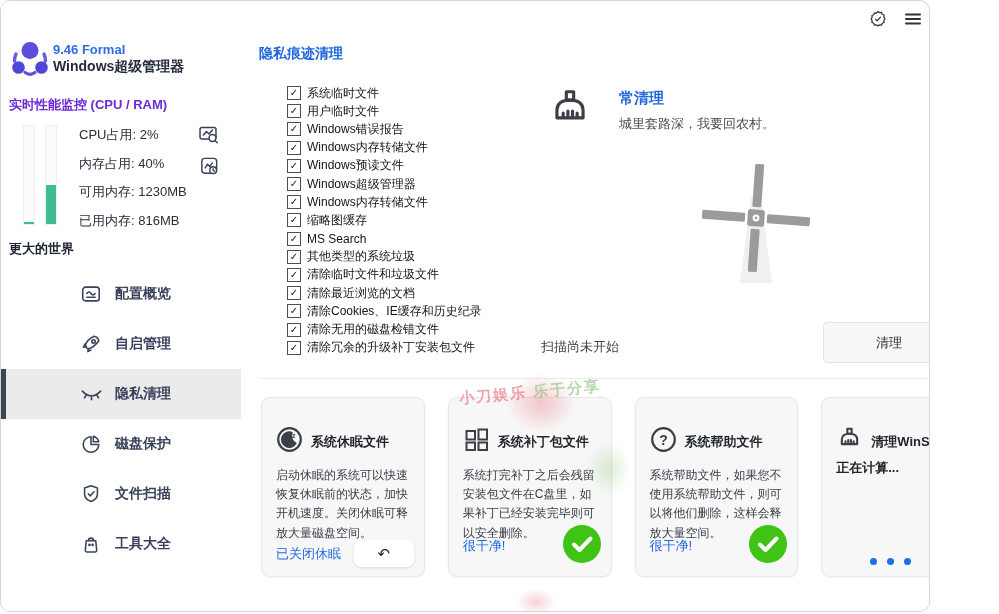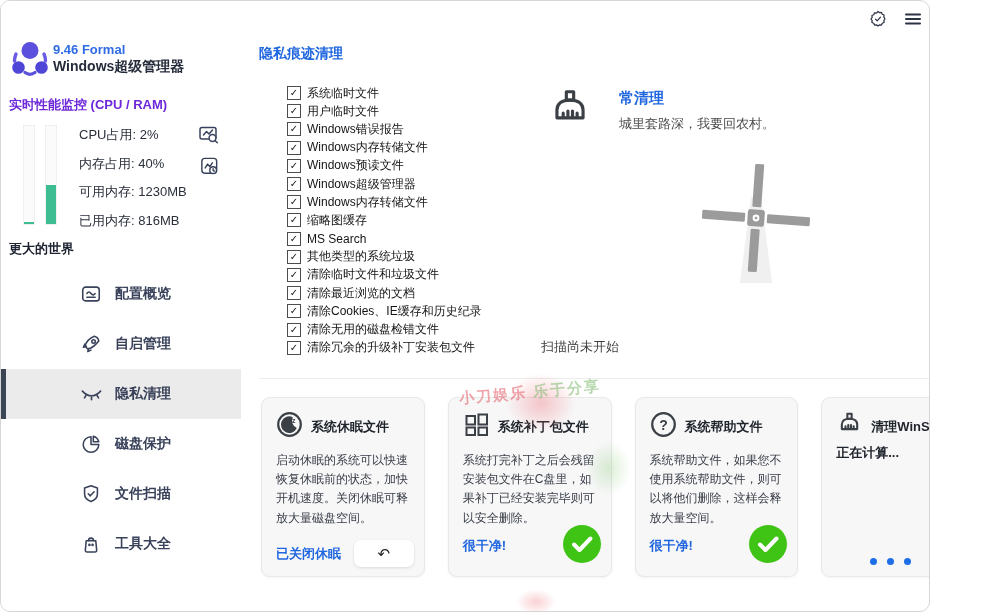--- a/index.html
+++ b/index.html
@@ -36,26 +36,26 @@
   .check-item .lbl{font-size:12px;color:#141414;white-space:nowrap;}
 
   .clean-head-title{font-size:15px;font-weight:bold;color:#1f66df;}
   .clean-head-sub{font-size:13px;color:#4c4c4c;margin-top:7px;}
   .status-text{position:absolute;left:540px;top:337px;font-size:13px;color:#3f3f3f;}
   .clean-btn{position:absolute;left:822px;top:321px;width:130px;height:39px;background:#f8f8f8;border:1px solid #e2e2e2;border-radius:4px;display:flex;align-items:center;justify-content:center;font-size:13px;color:#2b2b2b;cursor:pointer;}
   .divider{position:absolute;left:258px;top:377px;width:726px;height:1px;background:#ececec;}
 
   
   .cards{position:absolute;left:260px;top:396px;width:724px;height:180px;display:flex;gap:23px;}
-  .card{position:relative;flex:1;background:#f7f7f8;border:1px solid #e8e8e8;border-radius:9px;box-shadow:0 1px 3px rgba(0,0,0,.05);padding:13px 13px 12px 14px;box-sizing:border-box;}
+  .card{position:relative;flex:1;background:#f7f7f8;border:1px solid #e8e8e8;border-radius:9px;box-shadow:0 1px 3px rgba(0,0,0,.05);padding:28px 13px 12px 14px;box-sizing:border-box;}
   .card-head{display:flex;align-items:center;gap:8px;}
   .card-title{font-size:13px;font-weight:bold;color:#1f242b;white-space:nowrap;}
   .card-body{margin-top:9px;font-size:12px;line-height:1.6;color:#383d46;}
   .card-foot{position:absolute;left:14px;right:10px;bottom:9px;display:flex;align-items:center;justify-content:space-between;}
-  .foot-blue{font-size:13px;font-weight:bold;color:#1f66df;}
+  .foot-blue{font-size:13px;font-weight:normal;color:#1f66df;}
   .undo-btn{width:60px;height:27px;background:#fff;border-radius:7px;box-shadow:0 1px 3px rgba(0,0,0,.12);display:flex;align-items:center;justify-content:center;font-size:15px;color:#222;cursor:pointer;}
   .calc-label{font-size:13px;font-weight:bold;color:#20252c;margin-top:2px;}
   .dots-row{position:absolute;left:0;right:0;bottom:11px;display:flex;justify-content:center;align-items:center;}
   .ld-dot{width:7px;height:7px;border-radius:50%;background:#1e6ee8;margin:0 5px;}
   .ld-dot:last-child{margin-left:14px;}
 
   
   .watermark{position:absolute;left:458px;top:382px;transform:rotate(-5deg);font-size:15px;font-weight:bold;letter-spacing:2px;z-index:6;pointer-events:none;white-space:nowrap;}
   .wm-red{color:rgba(225,90,100,0.55);}
   .wm-green{color:rgba(135,190,120,0.6);}
@@ -314,20 +314,21 @@
         <rect x="86" y="62.5" width="43" height="9" rx="1.2"></rect>
         <rect x="21" y="62.5" width="43" height="9" rx="1.2"></rect>
         <rect x="66.5" y="58.5" width="17" height="17" rx="3"></rect>
       </g>
       <circle cx="75" cy="67" r="3.4" fill="#fff"></circle>
       <circle cx="75" cy="67" r="1.3" fill="#9b9b9b"></circle>
     </svg>
   </div>
 
   <div class="status-text">扫描尚未开始</div>
+  <div class="clean-btn">清理</div>
 
   <div class="divider"></div>
 
   <div class="cards">
 
     <div class="card">
       <div class="card-head">
         <span>
           <svg width="27" height="27" viewBox="0 0 27 27">
             <circle cx="13.5" cy="13.5" r="11.3" fill="none" stroke="#3b3f46" stroke-width="2.2"></circle>

